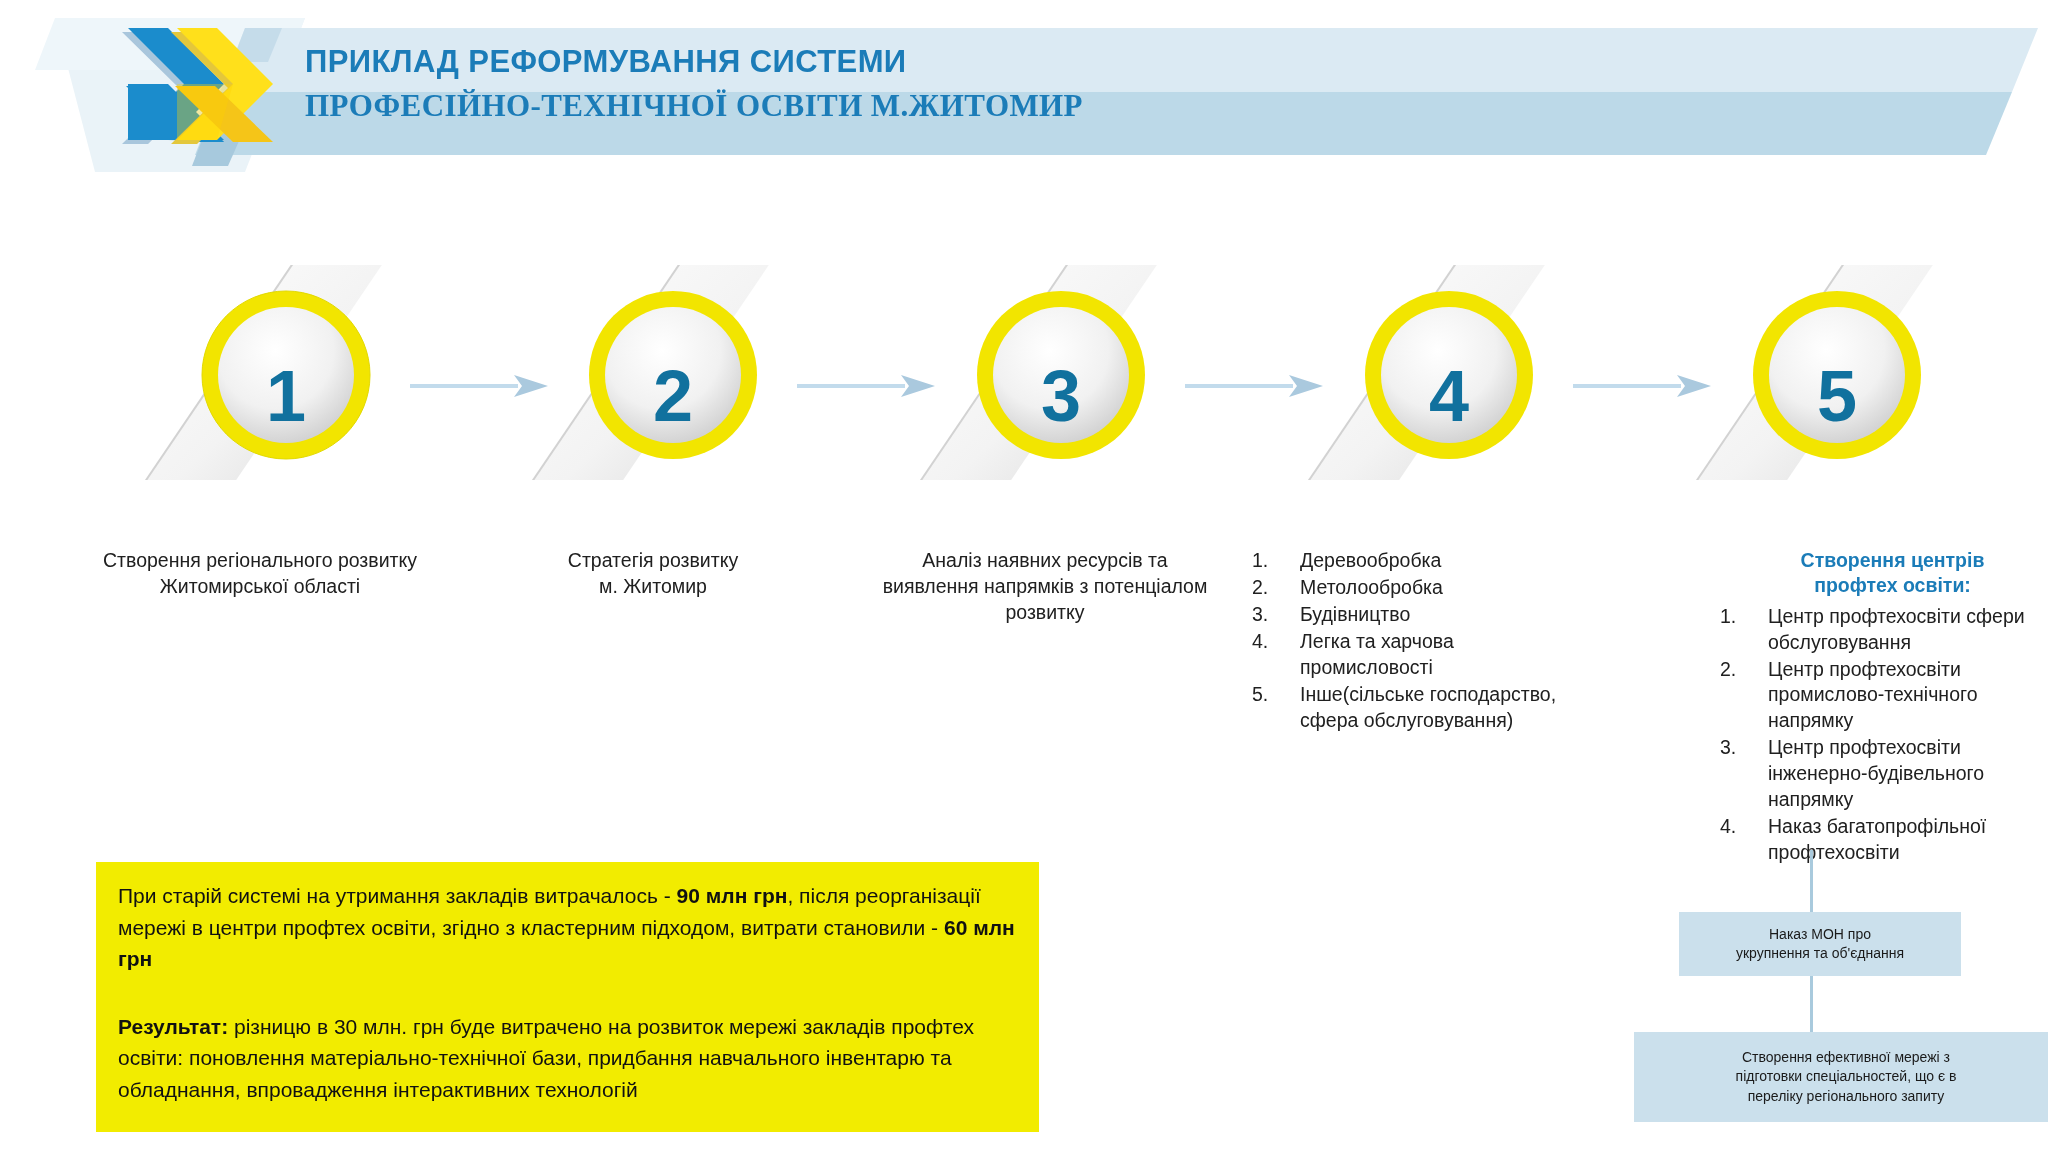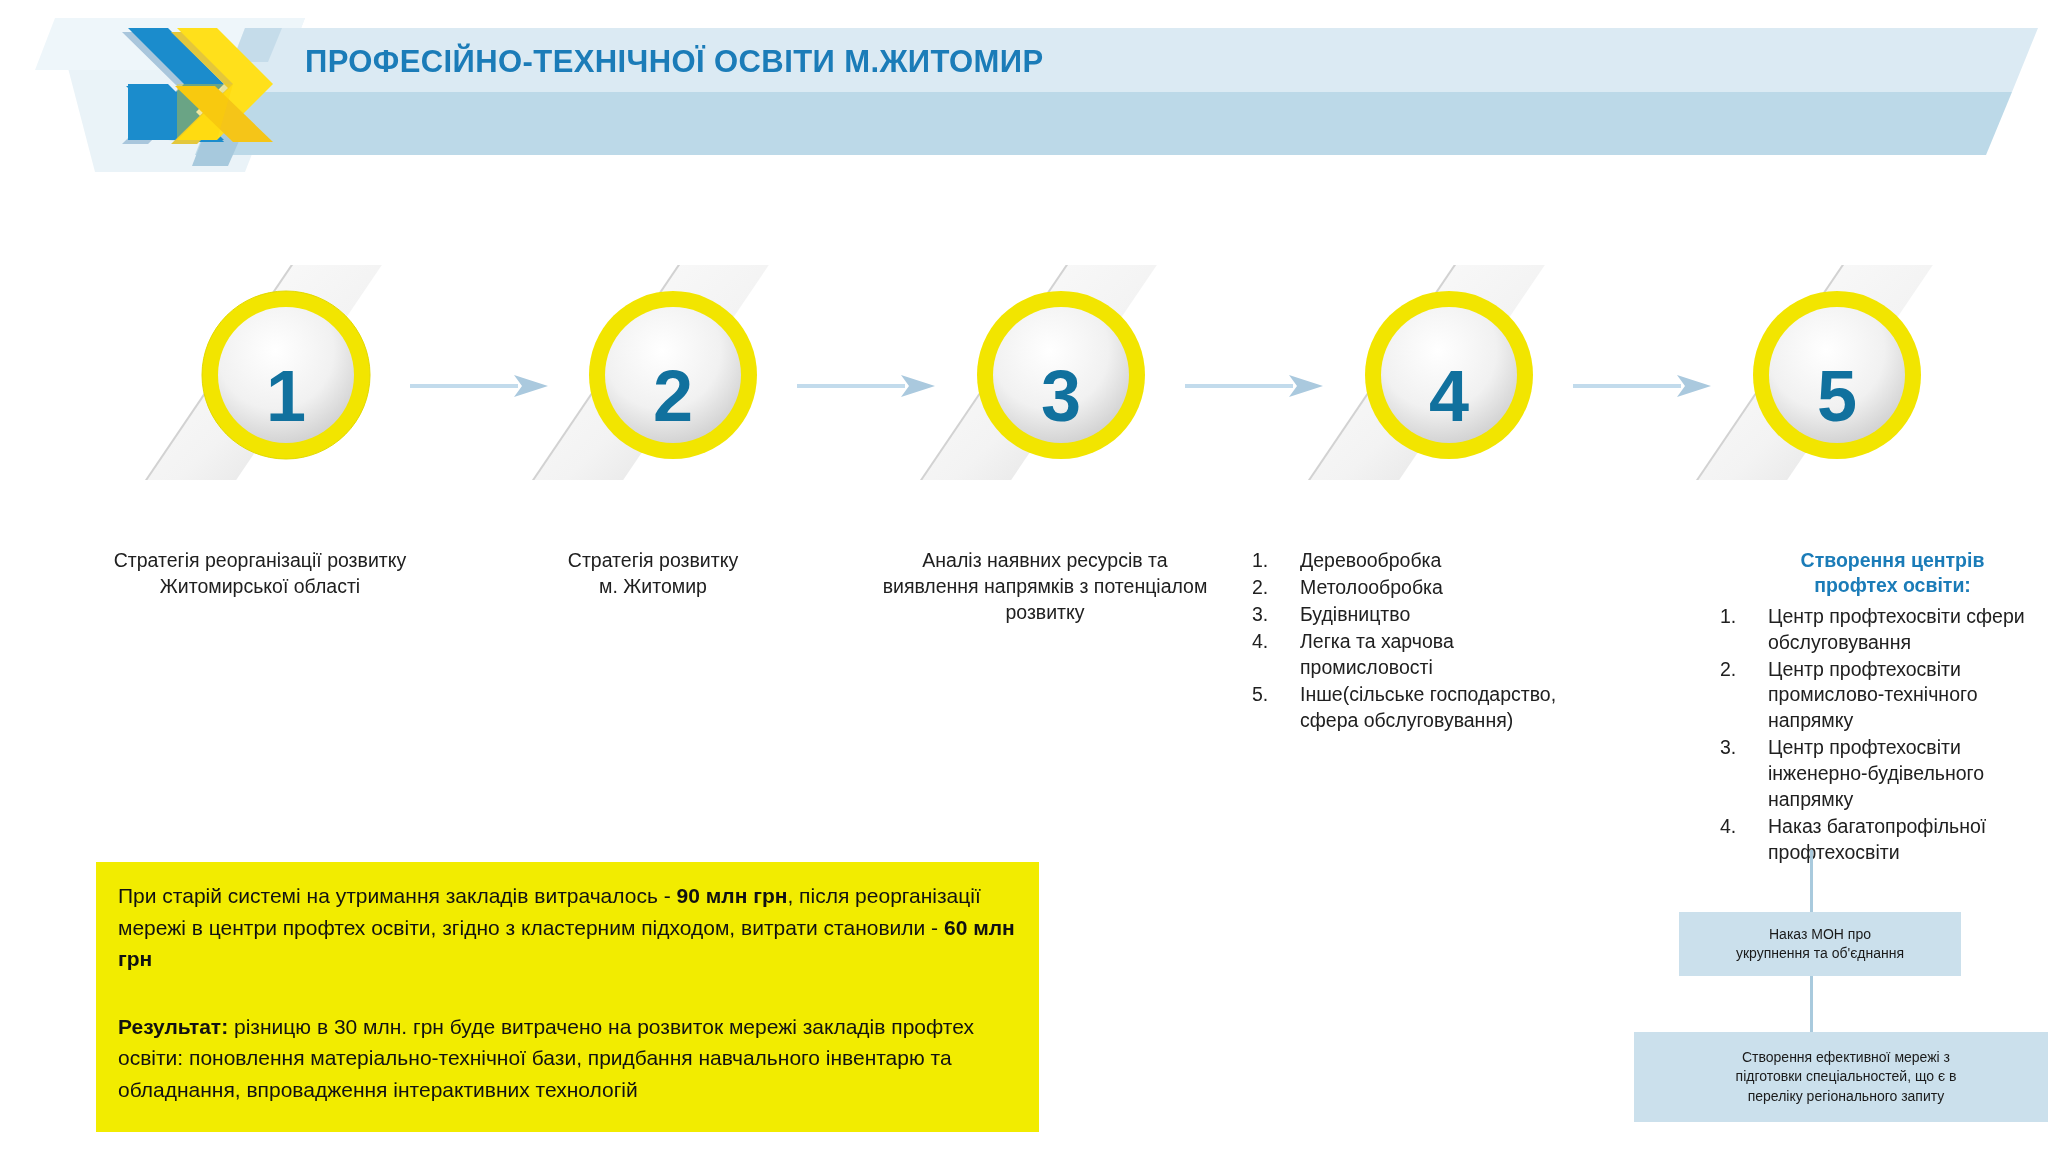--- a/index.html
+++ b/index.html
@@ -32,21 +32,21 @@
     top: 40px;
     width: 1100px;
     color: #1b7cb8;
     font-size: 31px;
     font-weight: bold;
     line-height: 1.42;
     letter-spacing: 0.4px;
     text-transform: uppercase;
     font-family: "Liberation Sans", "DejaVu Sans", sans-serif;
   }
-  #header-title .line2 { display: block; }
+  #header-title .line2 { display: block; font-family: Liberation Serif, serif; }
 
   
   .step {
     position: absolute;
     top: 265px;
     width: 260px;
     height: 215px;
   }
   .step svg { display: block; }
 
@@ -179,20 +179,21 @@
       <polygon points="171,32 197,32 254,88 197,144 171,144 228,88" fill="#e3c73c"></polygon>
 
       <polygon points="177,28 217,28 273,84 217,140 177,140 233,84" fill="#ffe01b"></polygon>
       <polygon points="175,86 215,86 273,142 233,142" fill="#f5c518"></polygon>
       <polygon points="177,84 233,84 217,140 177,140" fill="#ffd200" opacity="0.35"></polygon>
     </g>
   </svg>
 </div>
 
 <div id="header-title">
+  <span>ПРИКЛАД  РЕФОРМУВАННЯ СИСТЕМИ</span>
   <span class="line2">ПРОФЕСІЙНО-ТЕХНІЧНОЇ ОСВІТИ М.ЖИТОМИР</span>
 </div>
 
 <div class="step" style="left:130px;">
   <svg width="260" height="215" viewBox="0 0 260 215" xmlns="http://www.w3.org/2000/svg">
     <defs>
       <linearGradient id="ribg1" x1="0" y1="0" x2="1" y2="1">
         <stop offset="0%" stop-color="#ffffff"></stop>
           <stop offset="55%" stop-color="#f3f3f3"></stop>
           <stop offset="100%" stop-color="#d6d6d6"></stop>
@@ -344,21 +345,21 @@
   </svg>
 </div>
 <div class="arrow" style="left:1573px;">
   <svg width="140" height="28" viewBox="0 0 140 28" xmlns="http://www.w3.org/2000/svg">
     <line x1="0" y1="14" x2="108" y2="14" stroke="#c2dbec" stroke-width="4"></line>
     <polygon points="104,3 138,14 104,25 112,14" fill="#aac9de"></polygon>
   </svg>
 </div>
 
 <div class="caption" style="left:100px; top:548px; width:320px;">
-  <div>Стратегія реорганізації розвитку</div>
+  <div>Створення регіонального розвитку</div>
   <div>Житомирської області</div>
 </div>
 
 <div class="caption" style="left:508px; top:548px; width:290px;">
   <div>Стратегія розвитку</div>
   <div>м. Житомир</div>
 </div>
 
 <div class="caption" style="left:880px; top:548px; width:330px;">
   <div>Аналіз наявних ресурсів та</div>

